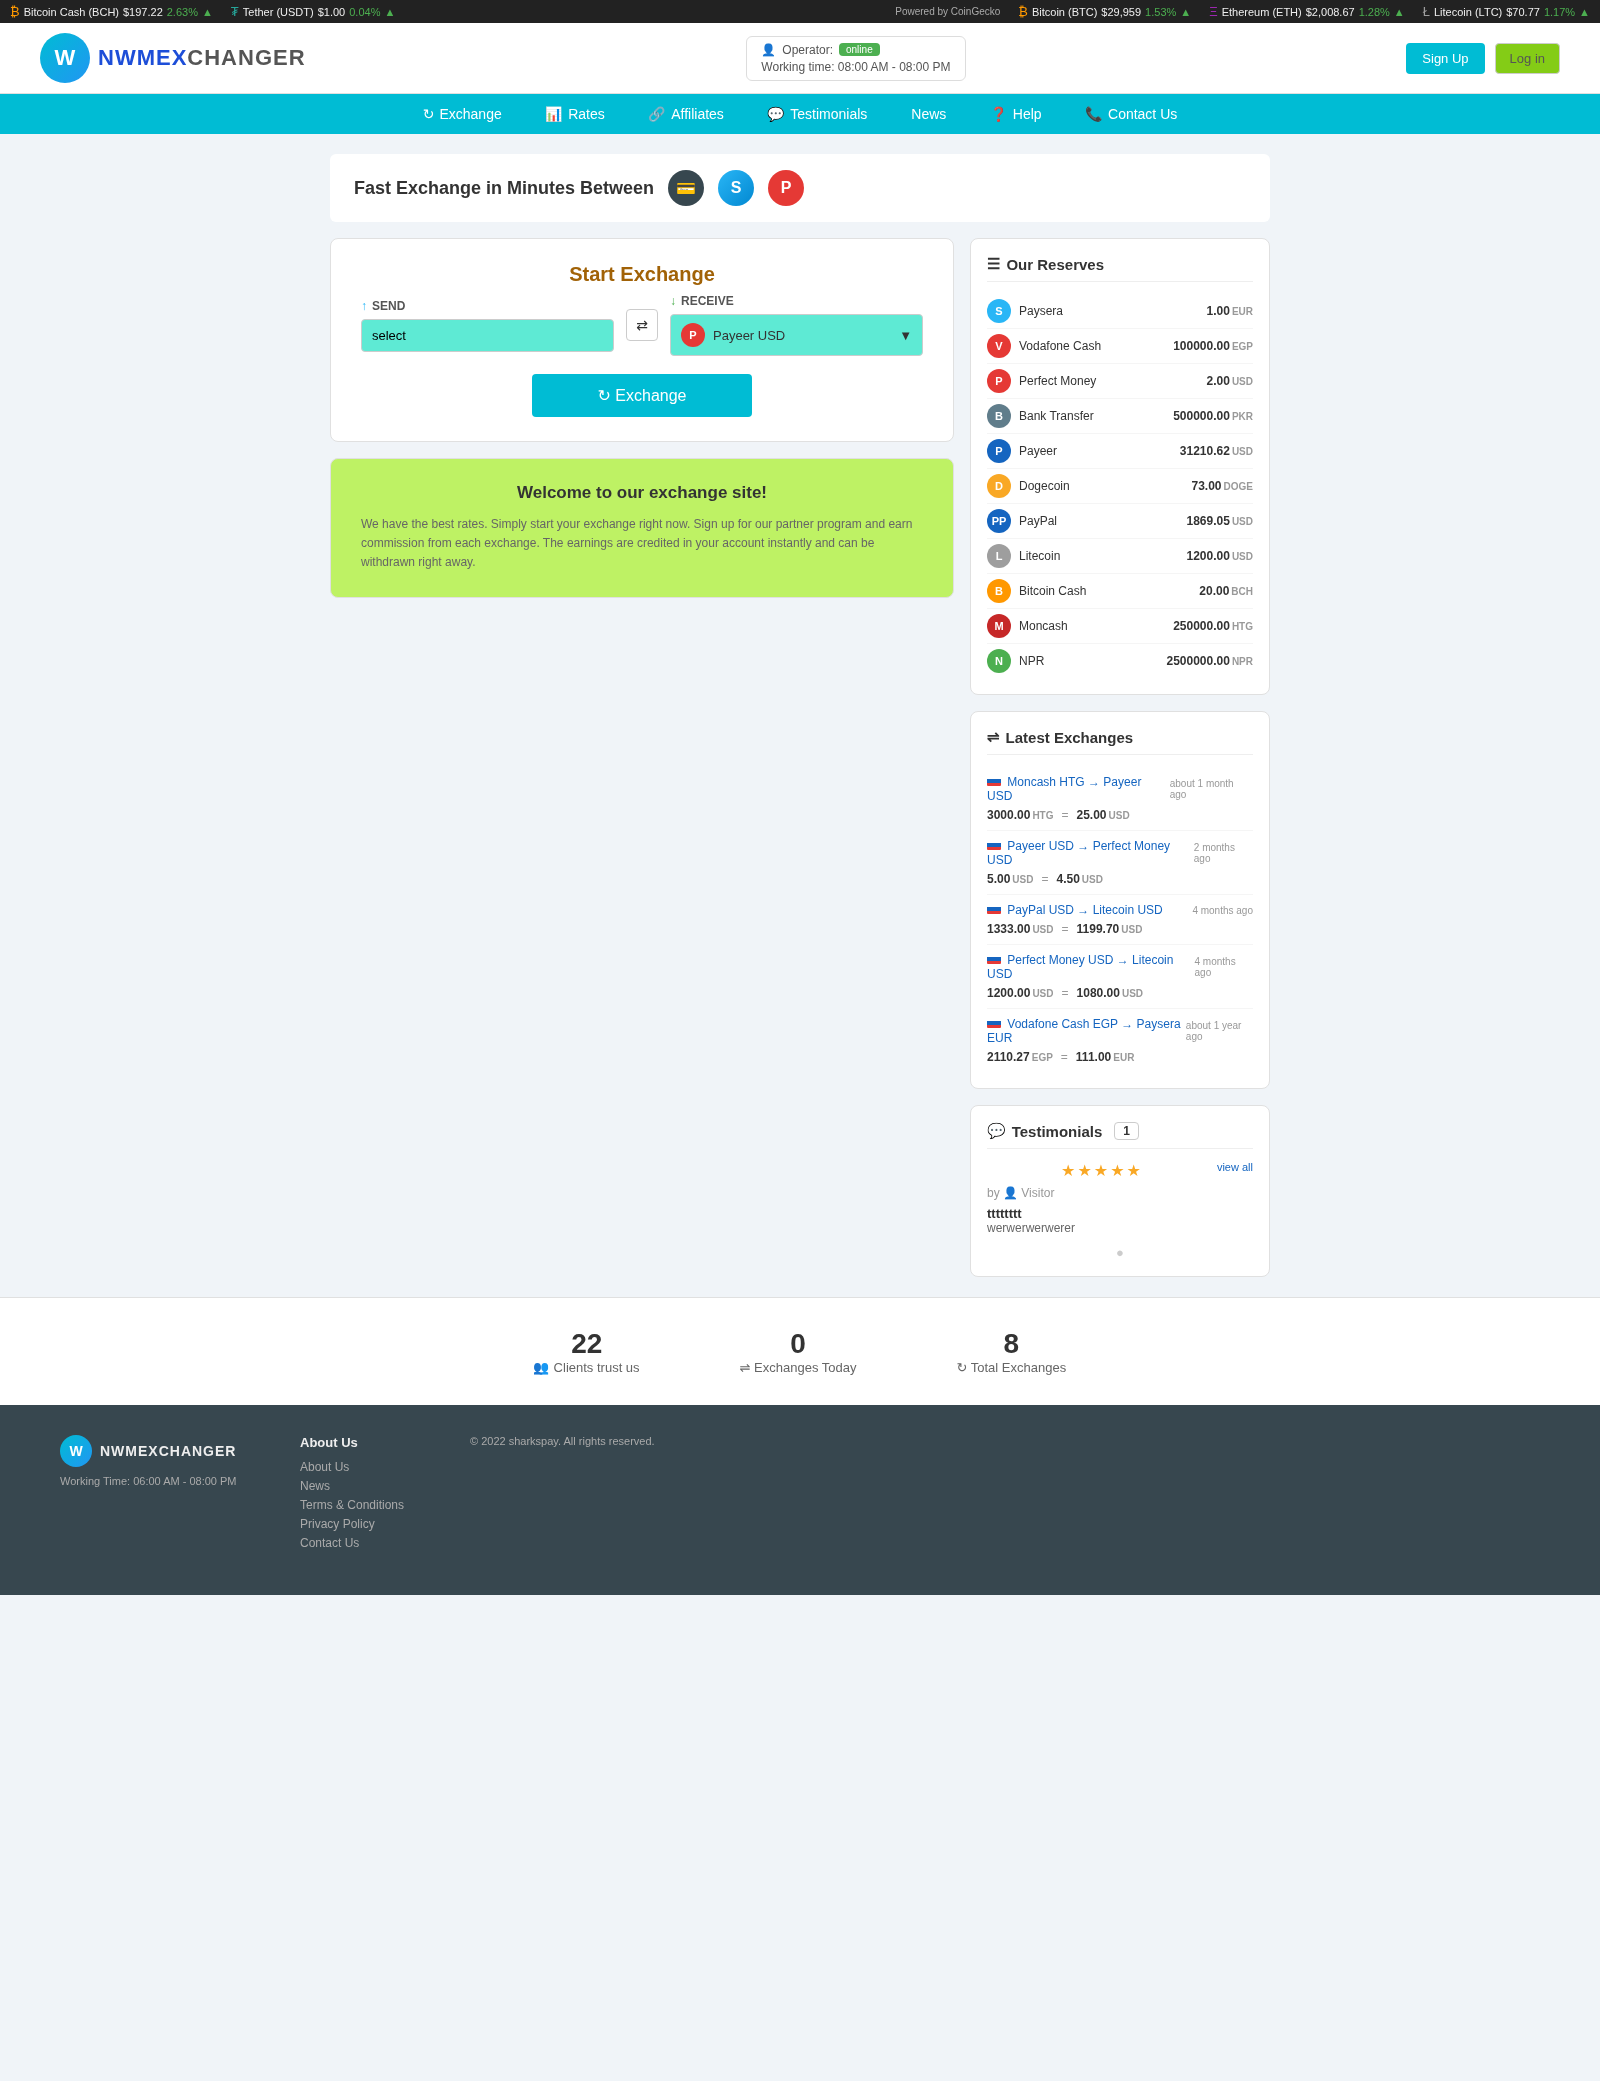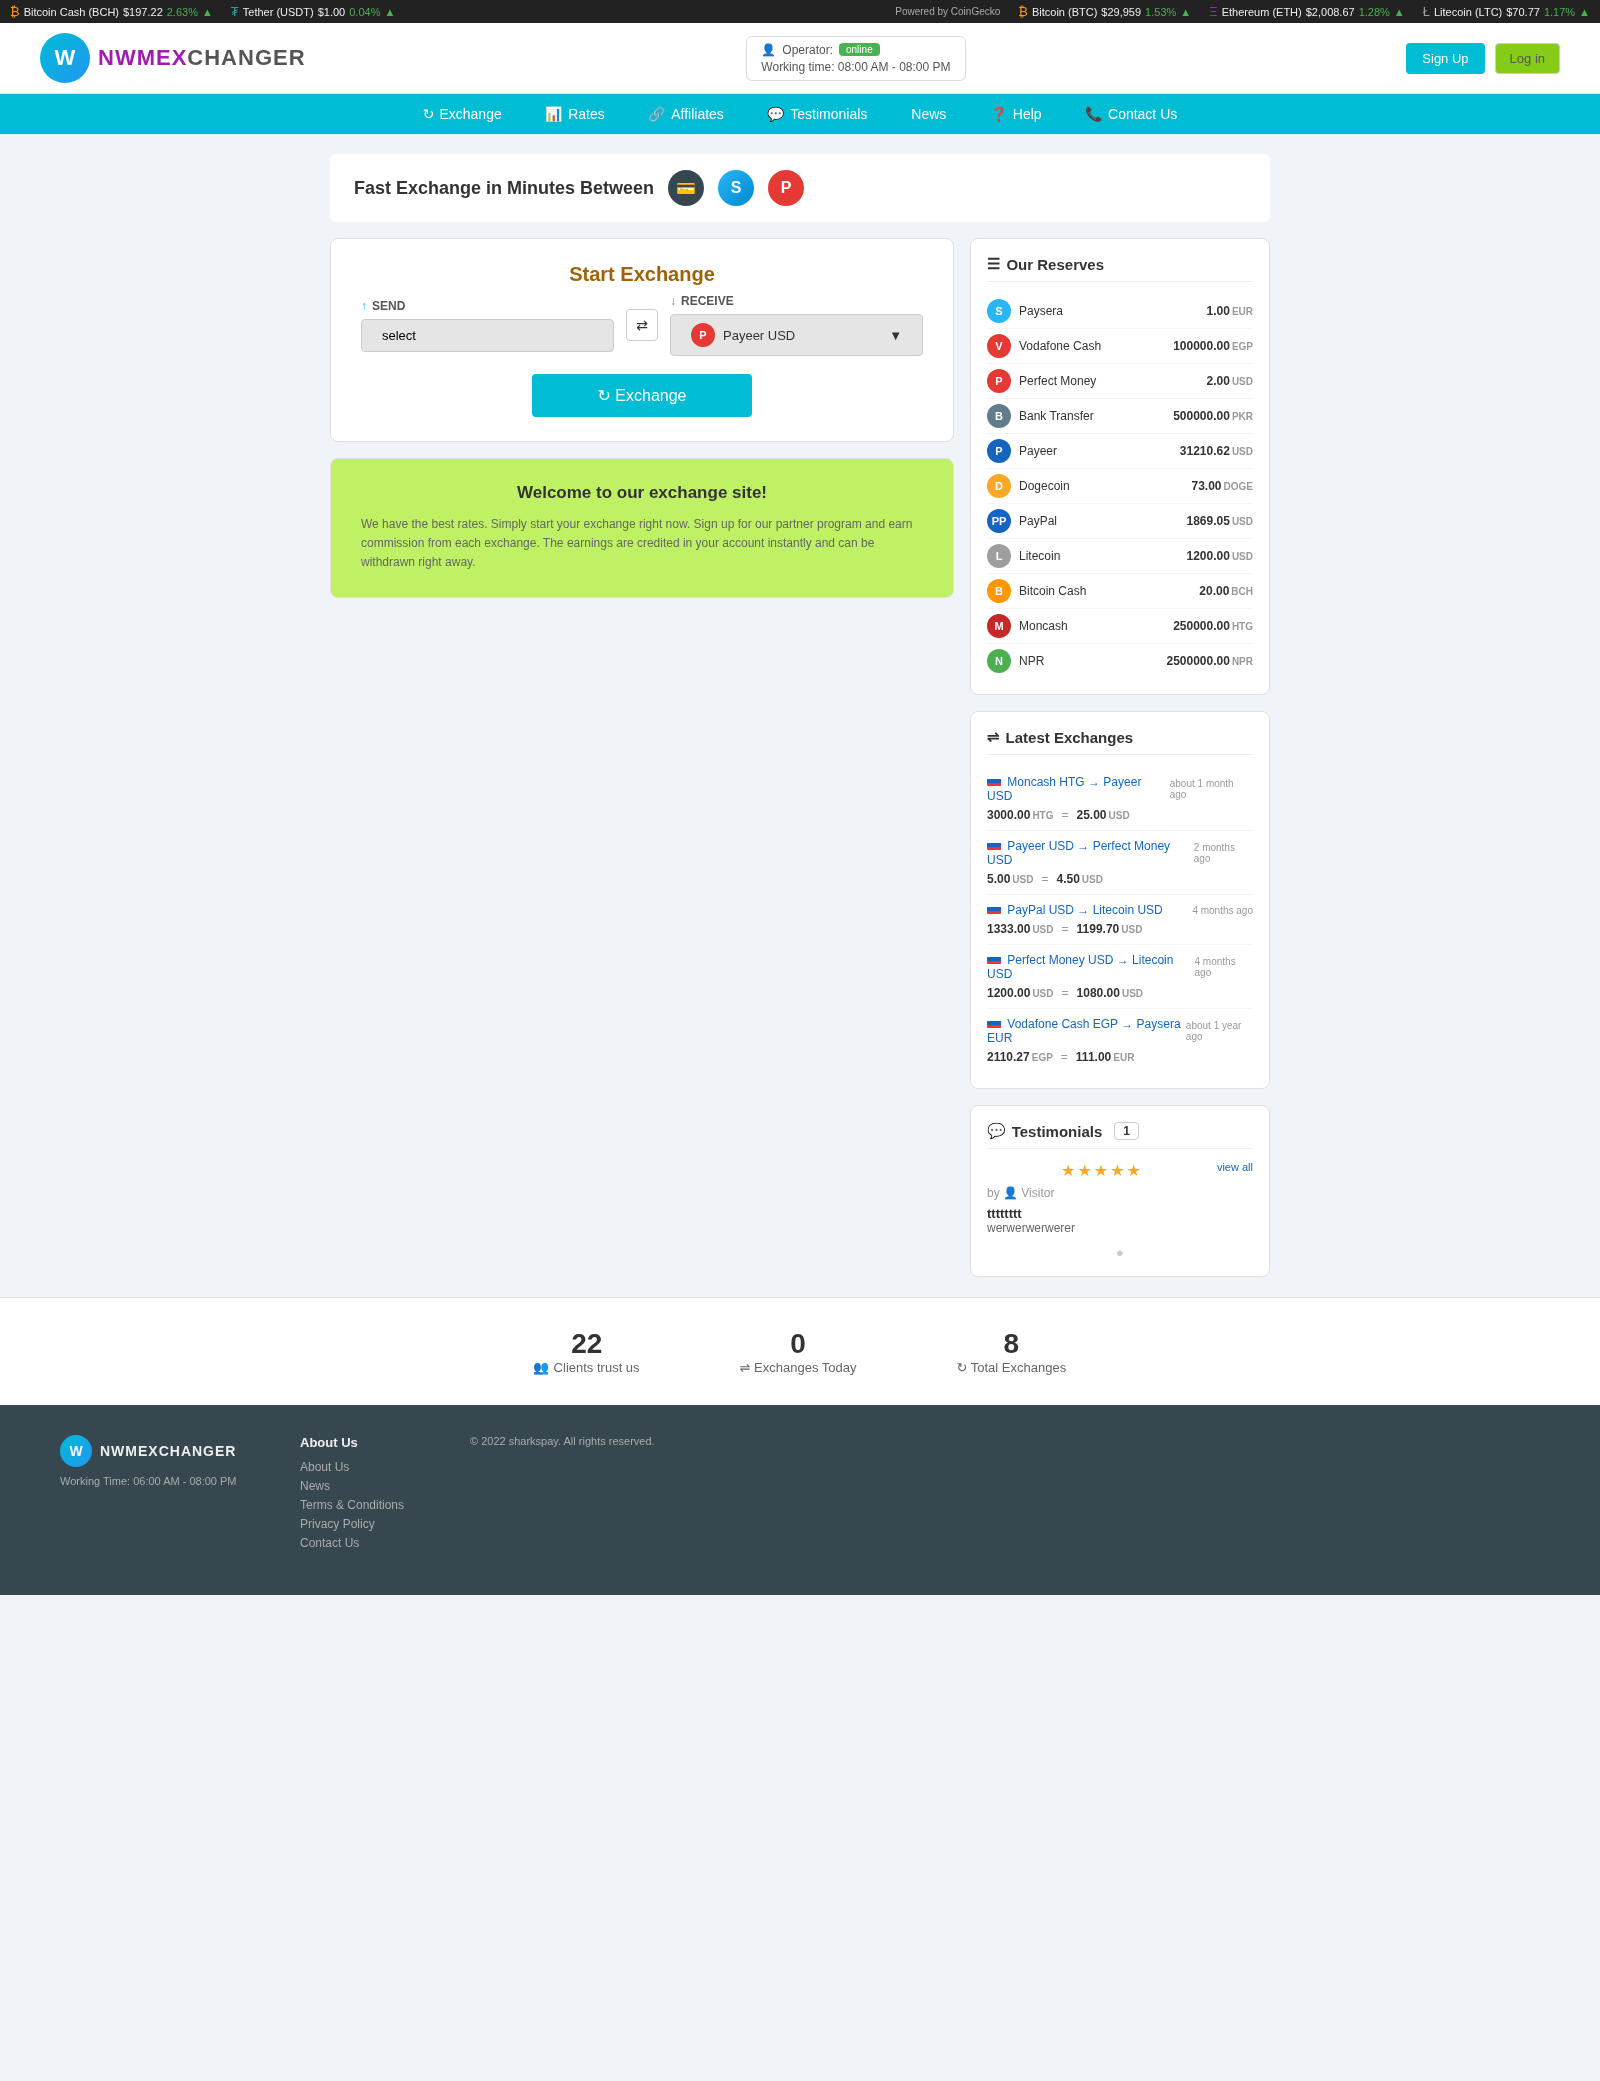--- a/index.html
+++ b/index.html
@@ -32,21 +32,21 @@
     }
     .logo-area { display: flex; align-items: center; gap: 8px; }
     .logo-icon {
       width: 50px; height: 50px;
       background: linear-gradient(135deg, #00bcd4, #2196f3);
       border-radius: 50%;
       display: flex; align-items: center; justify-content: center;
       color: #fff; font-size: 22px; font-weight: bold;
     }
     .logo-text { font-size: 22px; font-weight: bold; color: #00bcd4; letter-spacing: 1px; }
-    .logo-text span { color: #a21caf; }
+    .logo-text span { color: #1d4ed8; }
     .operator-box {
       border: 1px solid #ddd;
       border-radius: 6px;
       padding: 6px 14px;
       font-size: 12px;
       color: #555;
     }
     .operator-box .op-row { display: flex; align-items: center; gap: 6px; margin-bottom: 3px; }
     .online-badge {
       background: #4caf50; color: #fff;
@@ -132,24 +132,24 @@
     .form-group label {
       display: flex; align-items: center; gap: 5px;
       font-size: 12px; font-weight: bold; margin-bottom: 6px; color: #555;
     }
     .send-label { color: #29b6f6; }
     .receive-label { color: #4caf50; }
     .form-group select, .form-group .select-box {
       width: 100%;
       border: 1px solid #ccc;
       border-radius: 4px;
-      padding: 8px 20px;
+      padding: 8px 10px;
       font-size: 13px;
       appearance: none;
-      background: #e5e5e5;
+      background: #5eead4;
       cursor: pointer;
     }
     .select-box {
       display: flex; align-items: center; justify-content: space-between;
     }
     .select-box .payeer-row {
       display: flex; align-items: center; gap: 8px;
     }
     .payeer-icon {
       width: 24px; height: 24px;

